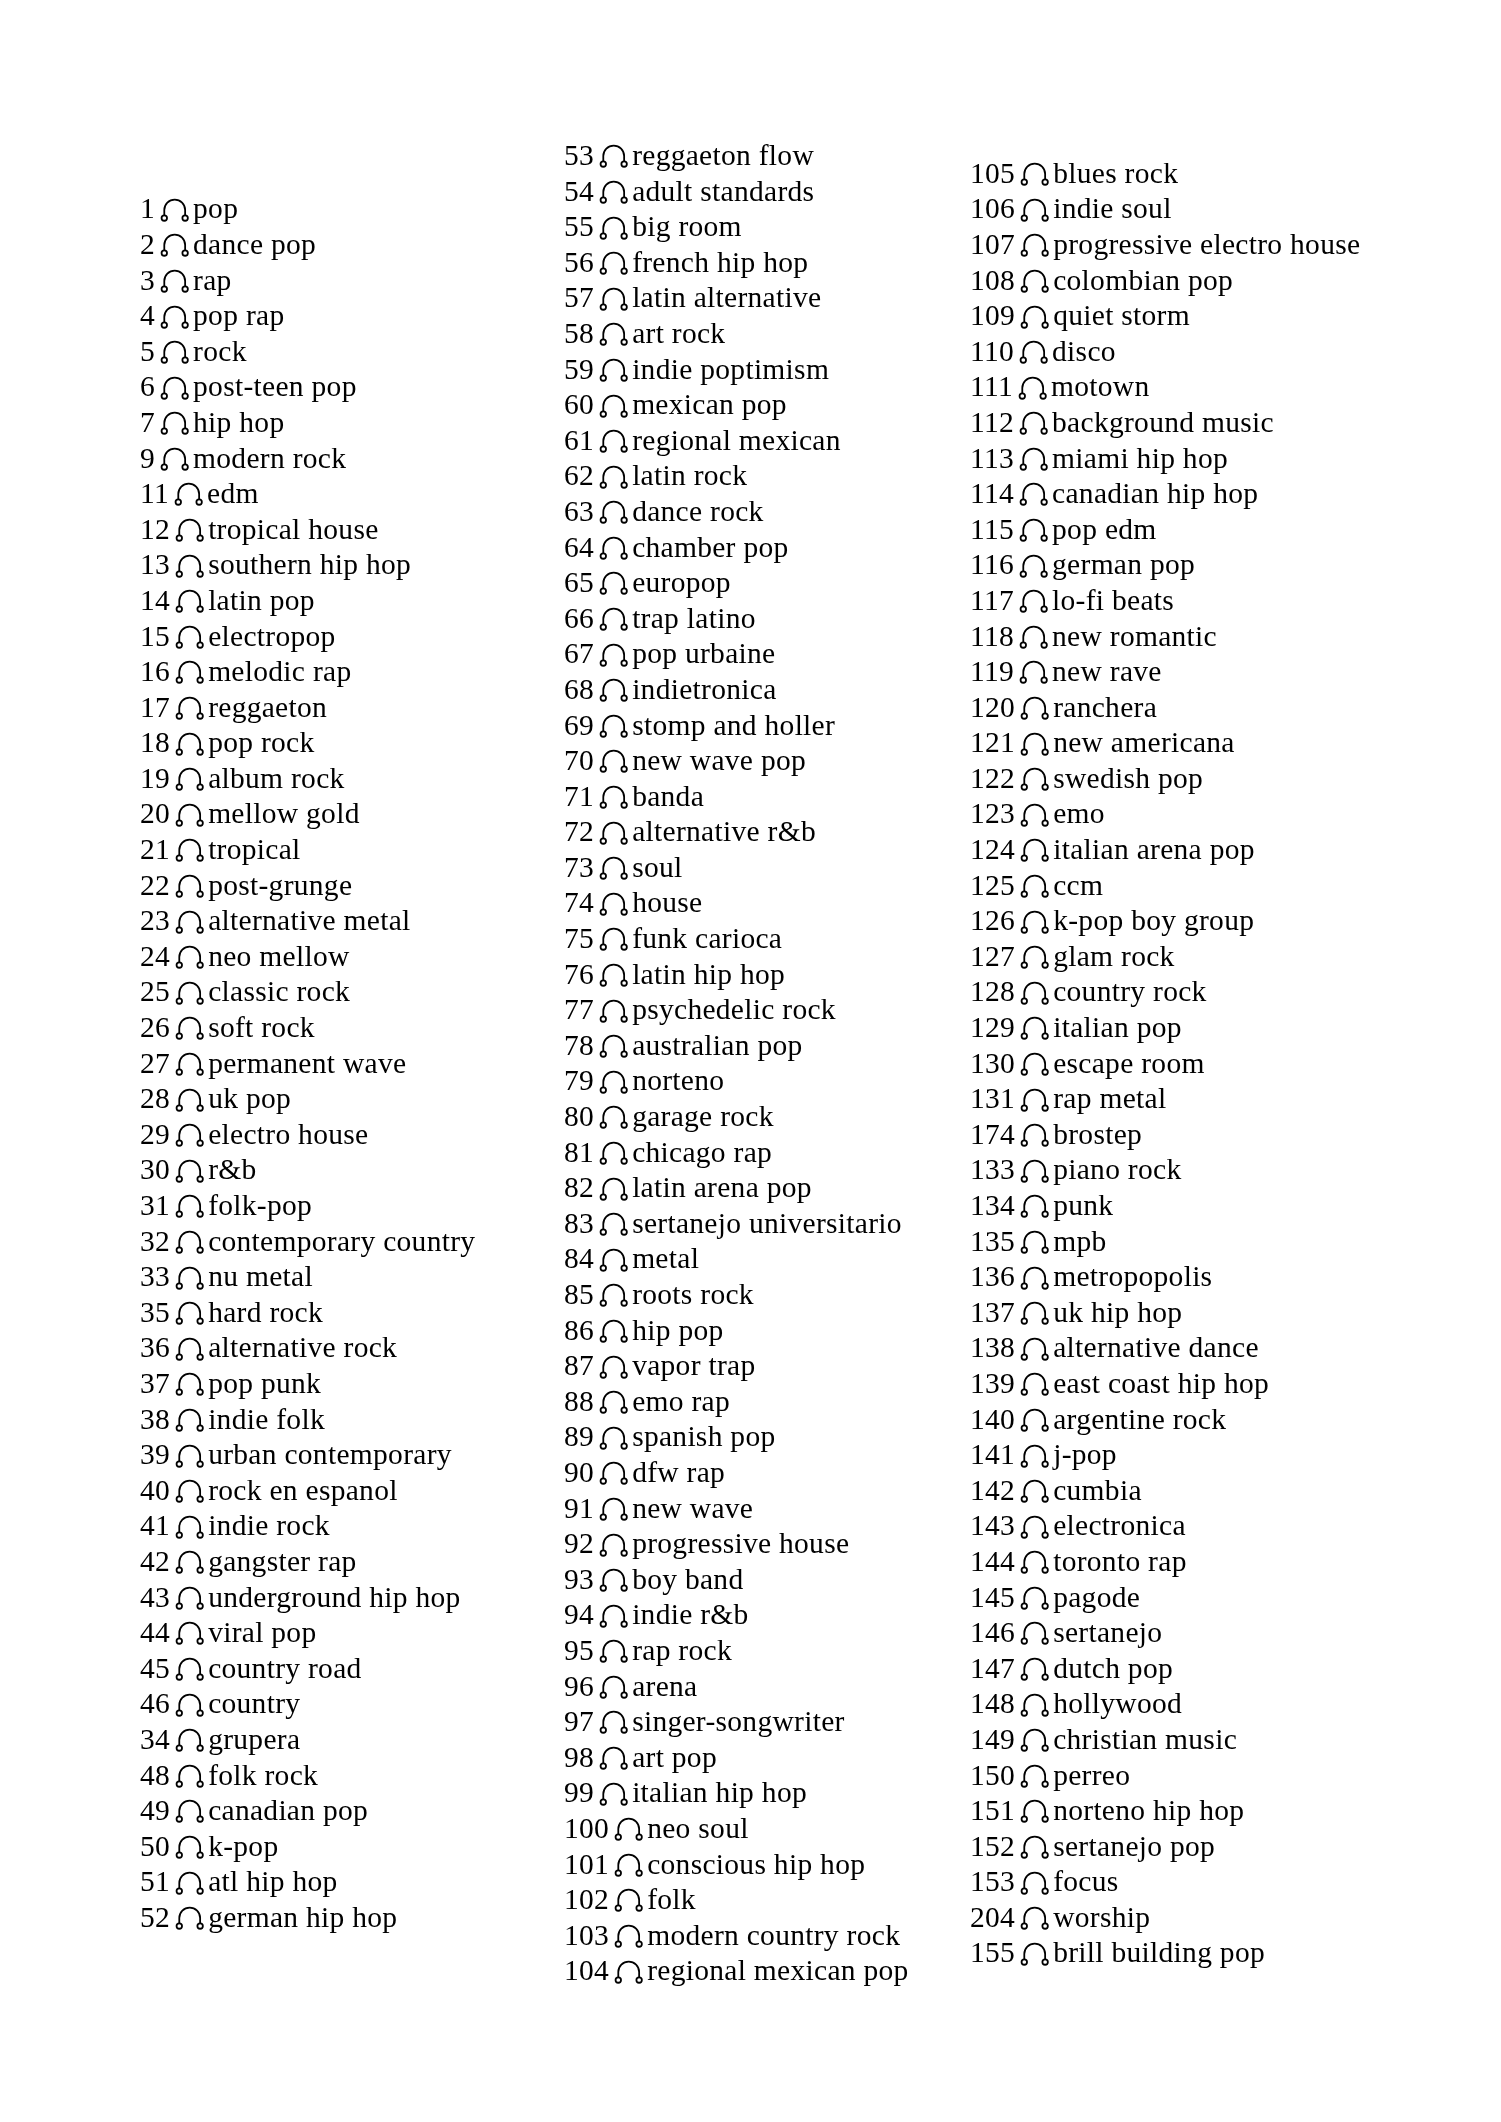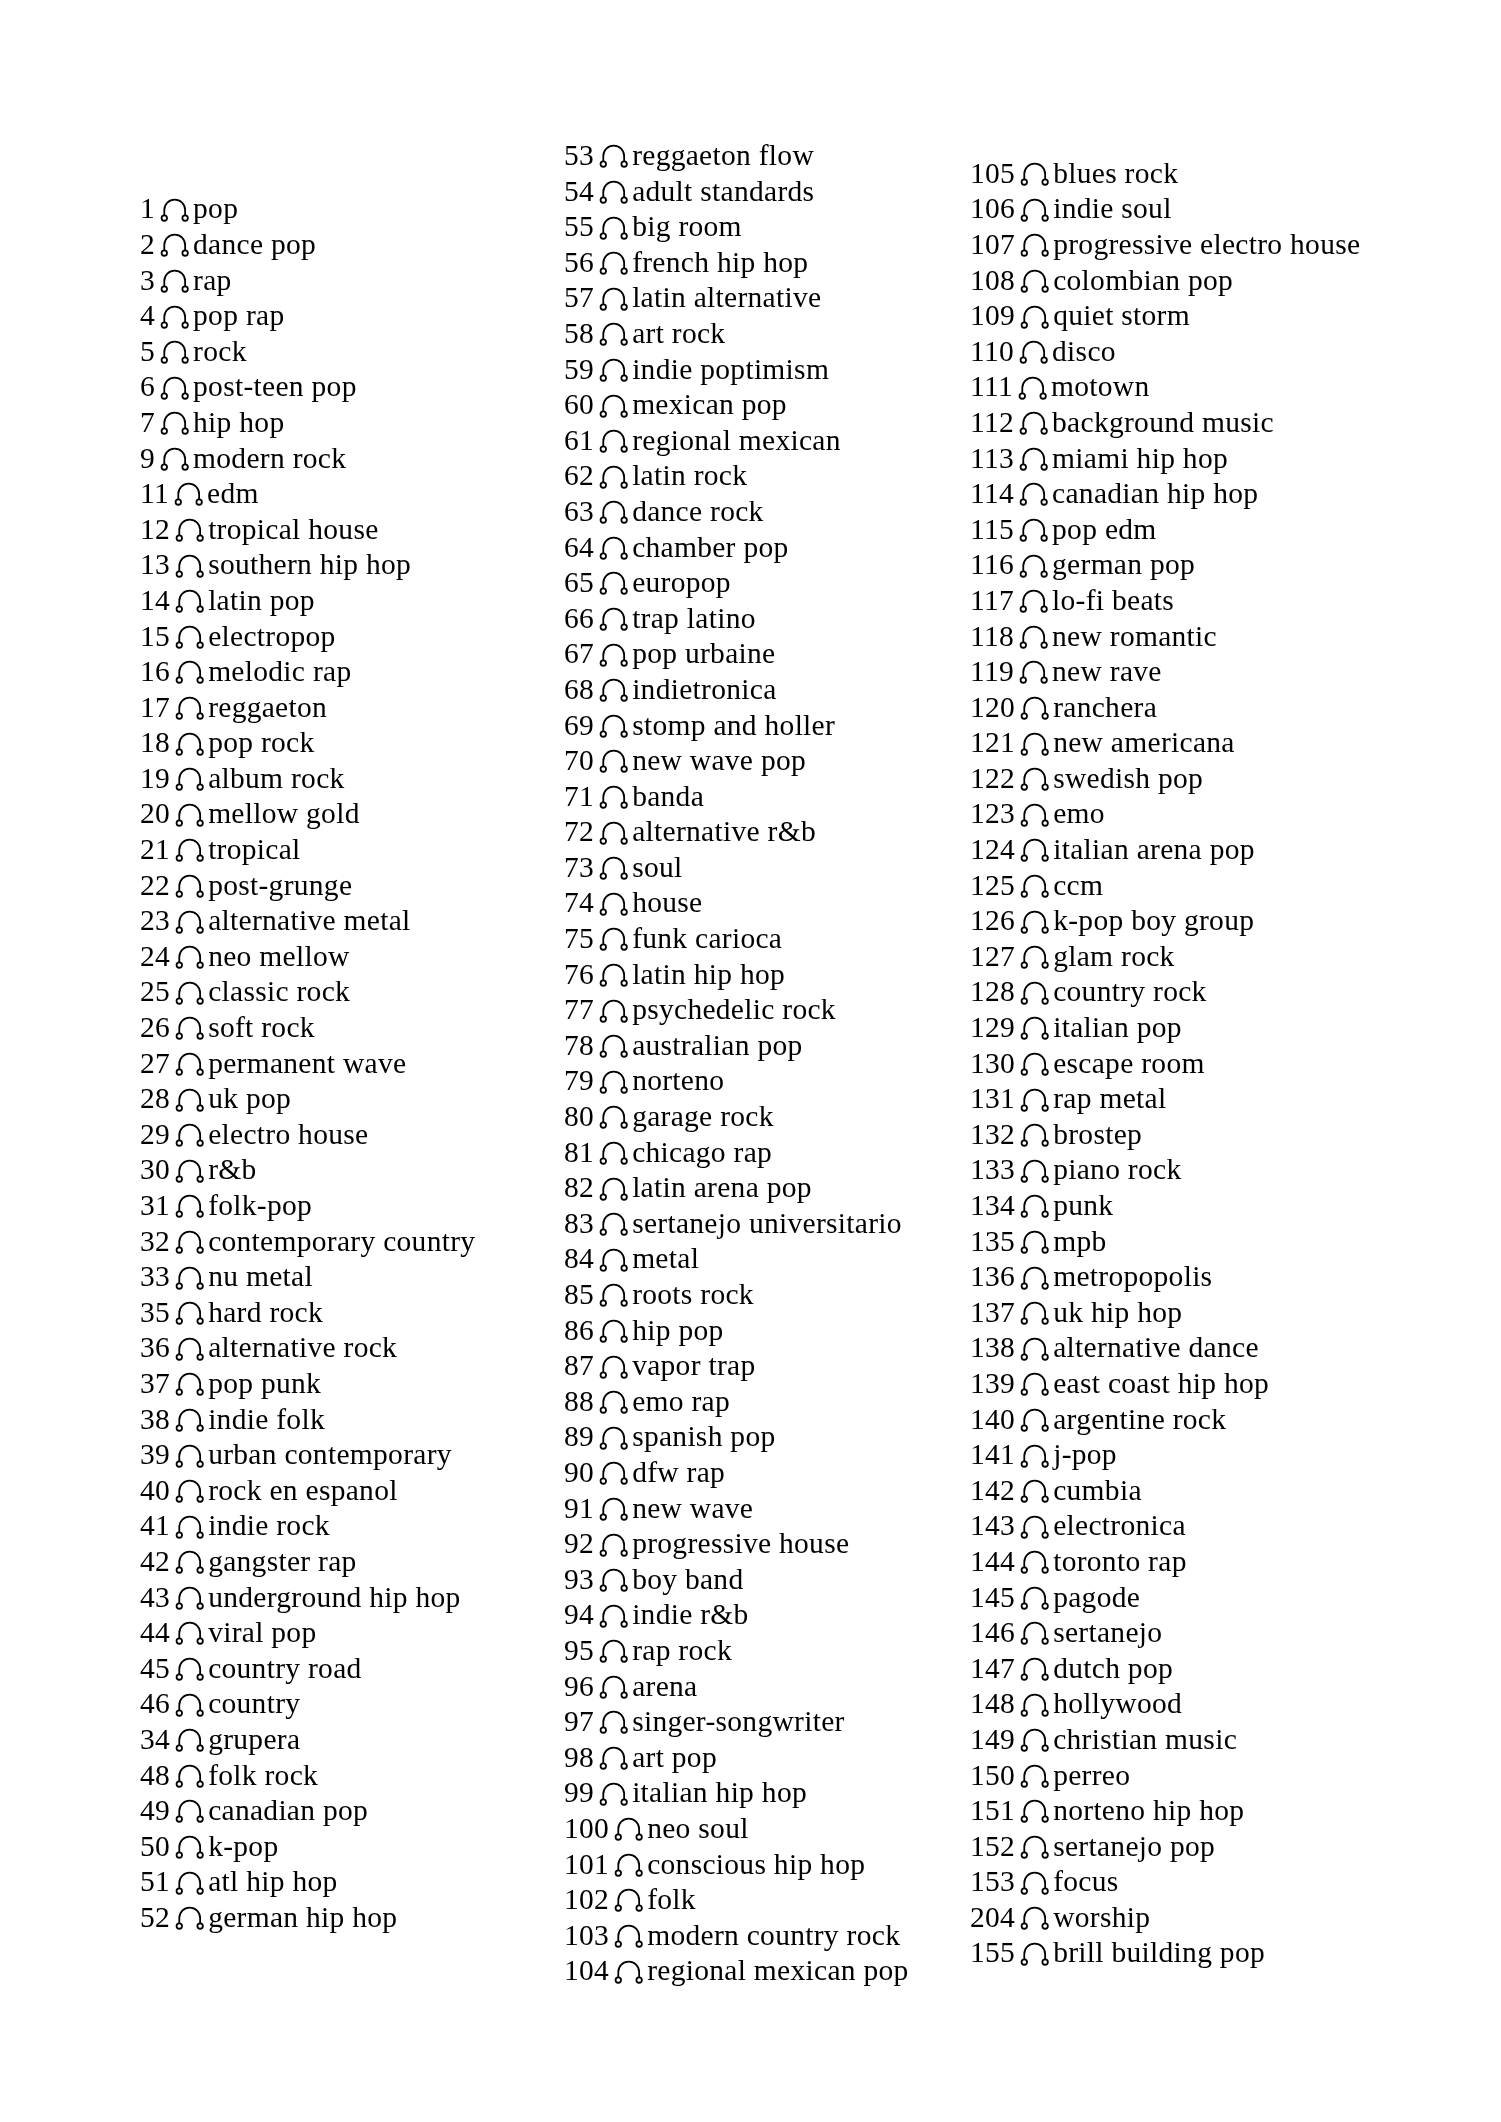--- a/index.html
+++ b/index.html
@@ -703,21 +703,21 @@
         <div class="genre-item"><span class="genre-num">130</span><span class="hp-icon"><svg viewBox="0 0 100 86" xmlns="http://www.w3.org/2000/svg">
               <path d="M12 66 L12 44 A38 38 0 0 1 88 44 L88 66" fill="none" stroke="#000" stroke-width="6.5" stroke-linecap="butt"></path>
               <circle cx="12" cy="73" r="10" fill="none" stroke="#000" stroke-width="6.5"></circle>
               <circle cx="88" cy="73" r="10" fill="none" stroke="#000" stroke-width="6.5"></circle>
             </svg></span><span class="genre-label">escape room</span></div>
         <div class="genre-item"><span class="genre-num">131</span><span class="hp-icon"><svg viewBox="0 0 100 86" xmlns="http://www.w3.org/2000/svg">
               <path d="M12 66 L12 44 A38 38 0 0 1 88 44 L88 66" fill="none" stroke="#000" stroke-width="6.5" stroke-linecap="butt"></path>
               <circle cx="12" cy="73" r="10" fill="none" stroke="#000" stroke-width="6.5"></circle>
               <circle cx="88" cy="73" r="10" fill="none" stroke="#000" stroke-width="6.5"></circle>
             </svg></span><span class="genre-label">rap metal</span></div>
-        <div class="genre-item"><span class="genre-num">132</span><span class="hp-icon"><svg viewBox="0 0 100 86" xmlns="http://www.w3.org/2000/svg">
+        <div class="genre-item"><span class="genre-num">174</span><span class="hp-icon"><svg viewBox="0 0 100 86" xmlns="http://www.w3.org/2000/svg">
               <path d="M12 66 L12 44 A38 38 0 0 1 88 44 L88 66" fill="none" stroke="#000" stroke-width="6.5" stroke-linecap="butt"></path>
               <circle cx="12" cy="73" r="10" fill="none" stroke="#000" stroke-width="6.5"></circle>
               <circle cx="88" cy="73" r="10" fill="none" stroke="#000" stroke-width="6.5"></circle>
             </svg></span><span class="genre-label">brostep</span></div>
         <div class="genre-item"><span class="genre-num">133</span><span class="hp-icon"><svg viewBox="0 0 100 86" xmlns="http://www.w3.org/2000/svg">
               <path d="M12 66 L12 44 A38 38 0 0 1 88 44 L88 66" fill="none" stroke="#000" stroke-width="6.5" stroke-linecap="butt"></path>
               <circle cx="12" cy="73" r="10" fill="none" stroke="#000" stroke-width="6.5"></circle>
               <circle cx="88" cy="73" r="10" fill="none" stroke="#000" stroke-width="6.5"></circle>
             </svg></span><span class="genre-label">piano rock</span></div>
         <div class="genre-item"><span class="genre-num">134</span><span class="hp-icon"><svg viewBox="0 0 100 86" xmlns="http://www.w3.org/2000/svg">

